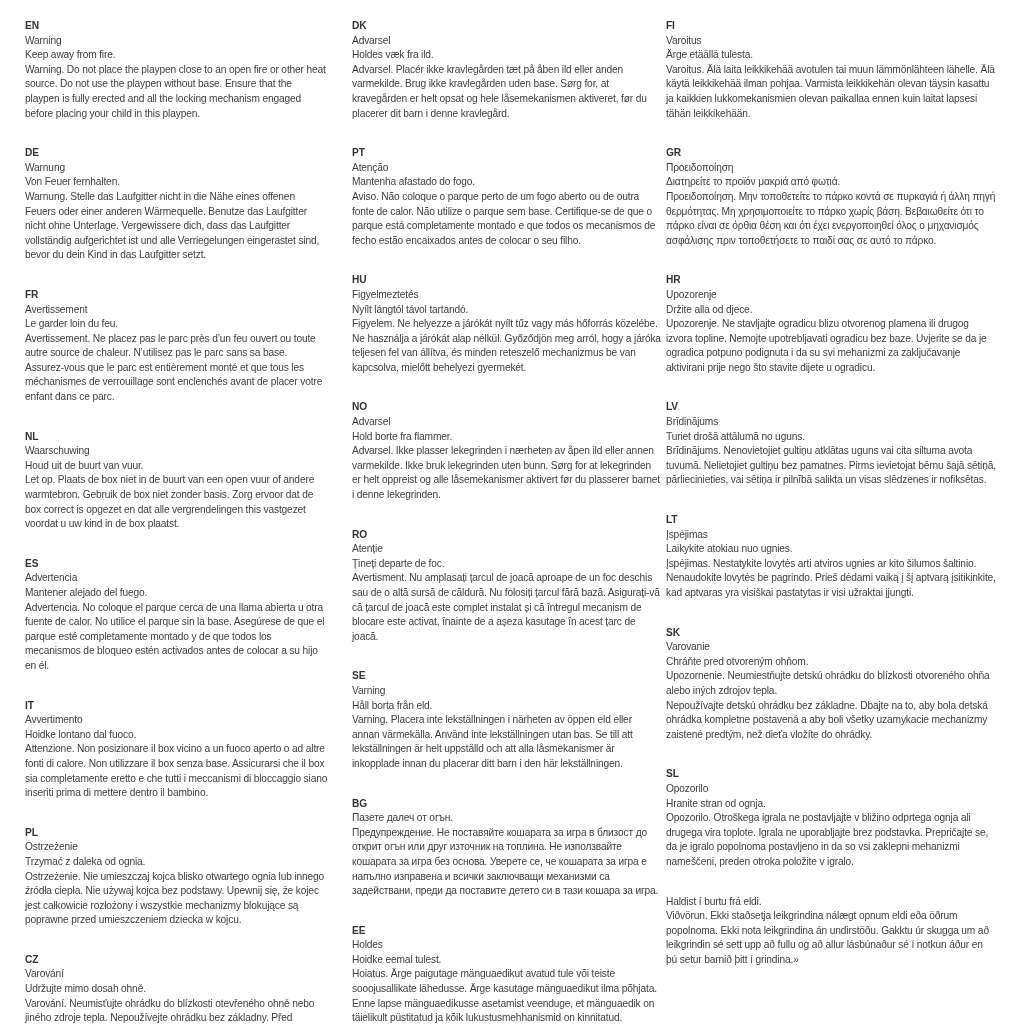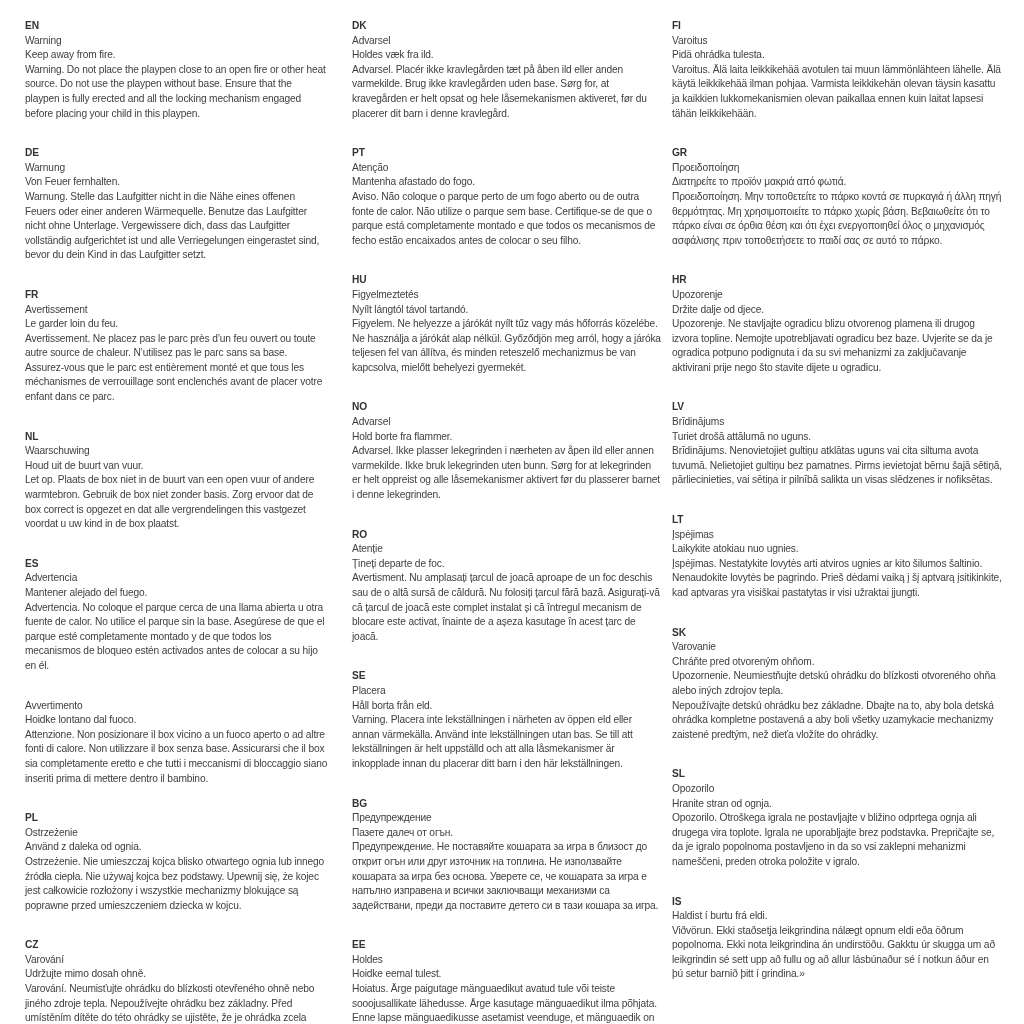--- a/index.html
+++ b/index.html
@@ -16,21 +16,21 @@
     height: 1024px;
     padding: 19px 0 0 25px;
     display: flex;
     align-items: flex-start;
     font-family: "Liberation Sans", sans-serif;
     color: #404040;
   }
   .col { flex: 0 0 auto; }
   .col-1 { width: 303px; }
   .col-2 { width: 310px; margin-left: 24px; }
-  .col-3 { width: 330px; margin-left: 10px; }
+  .col-3 { width: 330px; margin-left: 4px; }
   .lang-section { margin: 0 0 25px 0; }
   .lang-section h2,
   .lang-section p {
     margin: 0;
     font-size: 10.2px;
     line-height: 14.6px;
     letter-spacing: -0.15px;
     font-weight: normal;
     color: #404040;
   }
@@ -73,29 +73,30 @@
       </section>
 
   <section class="lang-section">
     <h2 class="code">ES</h2>
     <p class="title">Advertencia</p>
     <p class="alert">Mantener alejado del fuego.</p>
   <p class="body">Advertencia. No coloque el parque cerca de una llama abierta u otra fuente de calor. No utilice el parque sin la base. Asegúrese de que el parque esté completamente montado y de que todos los mecanismos de bloqueo estén activados antes de colocar a su hijo en él.</p>
       </section>
 
   <section class="lang-section">
+    <h2 class="code">IT</h2>
     <p class="title">Avvertimento</p>
     <p class="alert">Hoidke lontano dal fuoco.</p>
   <p class="body">Attenzione. Non posizionare il box vicino a un fuoco aperto o ad altre fonti di calore. Non utilizzare il box senza base. Assicurarsi che il box sia completamente eretto e che tutti i meccanismi di bloccaggio siano inseriti prima di mettere dentro il bambino.</p>
       </section>
 
   <section class="lang-section">
     <h2 class="code">PL</h2>
     <p class="title">Ostrzeżenie</p>
-    <p class="alert">Använd z daleka od ognia.</p>
+    <p class="alert">Trzymać z daleka od ognia.</p>
   <p class="body">Ostrzeżenie. Nie umieszczaj kojca blisko otwartego ognia lub innego źródła ciepła. Nie używaj kojca bez podstawy. Upewnij się, że kojec jest całkowicie rozłożony i wszystkie mechanizmy blokujące są poprawne przed umieszczeniem dziecka w kojcu.</p>
       </section>
 
   <section class="lang-section">
     <h2 class="code">CZ</h2>
     <p class="title">Varování</p>
     <p class="alert">Udržujte mimo dosah ohně.</p>
   <p class="body">Varování. Neumisťujte ohrádku do blízkosti otevřeného ohně nebo jiného zdroje tepla. Nepoužívejte ohrádku bez základny. Před umístěním dítěte do této ohrádky se ujistěte, že je ohrádka zcela postavená a že jsou všechny pojistné mechanismy zajištěné.</p>
       </section>
 </div>
@@ -130,58 +131,57 @@
 
   <section class="lang-section">
     <h2 class="code">RO</h2>
     <p class="title">Atenție</p>
     <p class="alert">Țineți departe de foc.</p>
   <p class="body">Avertisment. Nu amplasați țarcul de joacă aproape de un foc deschis sau de o altă sursă de căldură. Nu folosiți țarcul fără bază. Asigurați-vă că țarcul de joacă este complet instalat și că întregul mecanism de blocare este activat, înainte de a așeza kasutage în acest țarc de joacă.</p>
       </section>
 
   <section class="lang-section">
     <h2 class="code">SE</h2>
-    <p class="title">Placera</p>
+    <p class="title">Varning</p>
     <p class="alert">Håll borta från eld.</p>
   <p class="body">Varning. Placera inte lekställningen i närheten av öppen eld eller annan värmekälla. Använd inte lekställningen utan bas. Se till att lekställningen är helt uppställd och att alla låsmekanismer är inkopplade innan du placerar ditt barn i den här lekställningen.</p>
       </section>
 
   <section class="lang-section">
     <h2 class="code">BG</h2>
-    <p class="title">Предупреждение</p>
     <p class="alert">Пазете далеч от огън.</p>
   <p class="body">Предупреждение. Не поставяйте кошарата за игра в близост до открит огън или друг източник на топлина. Не използвайте кошарата за игра без основа. Уверете се, че кошарата за игра е напълно изправена и всички заключващи механизми са задействани, преди да поставите детето си в тази кошара за игра.</p>
       </section>
 
   <section class="lang-section">
     <h2 class="code">EE</h2>
     <p class="title">Holdes</p>
     <p class="alert">Hoidke eemal tulest.</p>
   <p class="body">Hoiatus. Ärge paigutage mänguaedikut avatud tule või teiste sooojusallikate lähedusse. Ärge kasutage mänguaedikut ilma põhjata. Enne lapse mänguaedikusse asetamist veenduge, et mänguaedik on täielikult püstitatud ja kõik lukustusmehhanismid on kinnitatud.</p>
       </section>
 </div>
   <div class="col col-3">
   <section class="lang-section">
     <h2 class="code">FI</h2>
     <p class="title">Varoitus</p>
-    <p class="alert">Pidä ohrádka tulesta.</p>
+    <p class="alert">Ärge etäällä tulesta.</p>
   <p class="body">Varoitus. Älä laita leikkikehää avotulen tai muun lämmönlähteen lähelle. Älä käytä leikkikehää ilman pohjaa. Varmista leikkikehän olevan täysin kasattu ja kaikkien lukkomekanismien olevan paikallaa ennen kuin laitat lapsesi tähän leikkikehään.</p>
       </section>
 
   <section class="lang-section">
     <h2 class="code">GR</h2>
     <p class="title">Προειδοποίηση</p>
     <p class="alert">Διατηρείτε το προϊόν μακριά από φωτιά.</p>
   <p class="body">Προειδοποίηση. Μην τοποθετείτε το πάρκο κοντά σε πυρκαγιά ή άλλη πηγή θερμότητας. Μη χρησιμοποιείτε το πάρκο χωρίς βάση. Βεβαιωθείτε ότι το πάρκο είναι σε όρθια θέση και ότι έχει ενεργοποιηθεί όλος ο μηχανισμός ασφάλισης πριν τοποθετήσετε το παιδί σας σε αυτό το πάρκο.</p>
       </section>
 
   <section class="lang-section">
     <h2 class="code">HR</h2>
     <p class="title">Upozorenje</p>
-    <p class="alert">Držite dalje od djece.</p>
+    <p class="alert">Držite alla od djece.</p>
   <p class="body">Upozorenje. Ne stavljajte ogradicu blizu otvorenog plamena ili drugog izvora topline. Nemojte upotrebljavati ogradicu bez baze. Uvjerite se da je ogradica potpuno podignuta i da su svi mehanizmi za zaključavanje aktivirani prije nego što stavite dijete u ogradicu.</p>
       </section>
 
   <section class="lang-section">
     <h2 class="code">LV</h2>
     <p class="title">Brīdinājums</p>
     <p class="alert">Turiet drošā attālumā no uguns.</p>
   <p class="body">Brīdinājums. Nenovietojiet gultiņu atklātas uguns vai cita siltuma avota tuvumā. Nelietojiet gultiņu bez pamatnes. Pirms ievietojat bērnu šajā sētiņā, pārliecinieties, vai sētiņa ir pilnībā salikta un visas slēdzenes ir nofiksētas.</p>
       </section>
 
@@ -201,18 +201,17 @@
       </section>
 
   <section class="lang-section">
     <h2 class="code">SL</h2>
     <p class="title">Opozorilo</p>
     <p class="alert">Hranite stran od ognja.</p>
   <p class="body">Opozorilo. Otroškega igrala ne postavljajte v bližino odprtega ognja ali drugega vira toplote. Igrala ne uporabljajte brez podstavka. Prepričajte se, da je igralo popolnoma postavljeno in da so vsi zaklepni mehanizmi nameščeni, preden otroka položite v igralo.</p>
       </section>
 
   <section class="lang-section">
-    <h2 class="code">IS</h2>
     <p class="alert">Haldist í burtu frá eldi.</p>
   <p class="body">Viðvörun. Ekki staðsetja leikgrindina nálægt opnum eldi eða öðrum popolnoma. Ekki nota leikgrindina án undirstöðu. Gakktu úr skugga um að leikgrindin sé sett upp að fullu og að allur lásbúnaður sé í notkun áður en þú setur barnið þitt í grindina.»</p>
       </section>
 </div>
 </div>
 
 </body></html>

